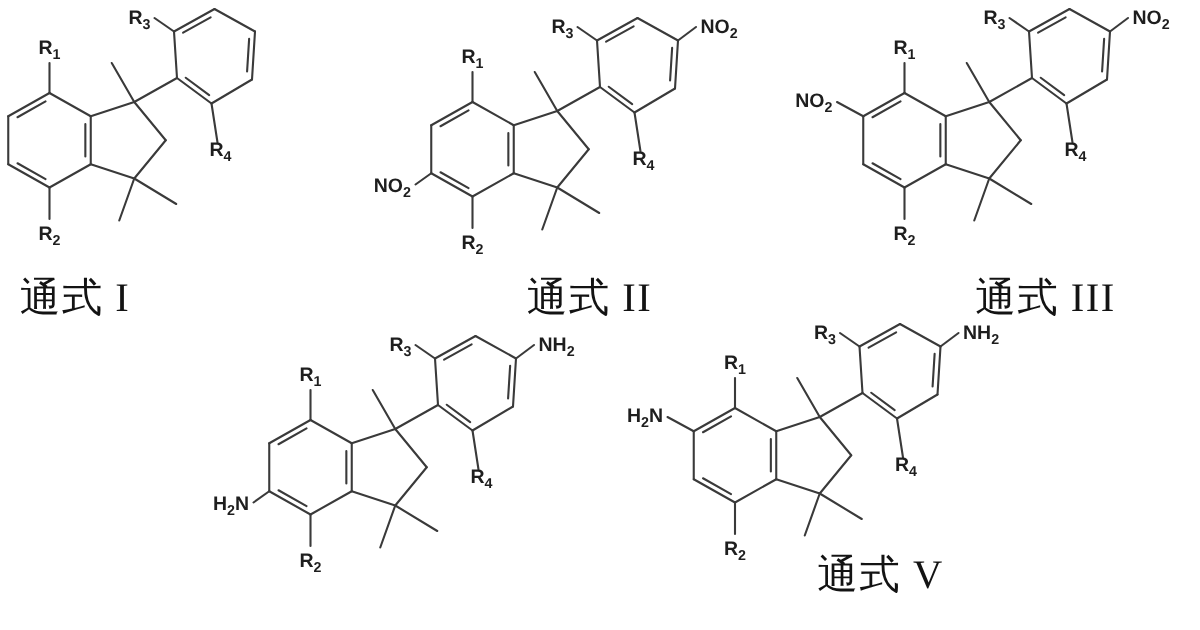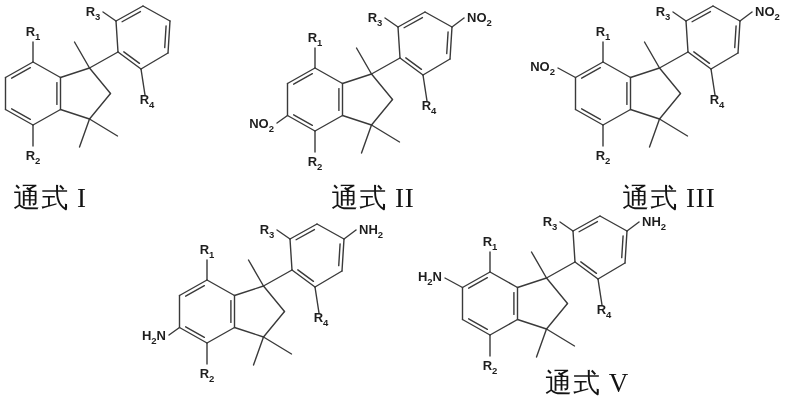--- a/index.html
+++ b/index.html
@@ -227,16 +227,16 @@
         <text x="60" y="-46" text-anchor="middle" class="atom"><tspan>R</tspan><tspan dy="3.5" class="sub">3</tspan></text>
         <text x="114" y="42" text-anchor="middle" class="atom"><tspan>R</tspan><tspan dy="3.5" class="sub">4</tspan></text>
         <line x1="137" y1="-41" x2="149" y2="-50" class="bond"></line>
         <text x="152" y="-46" text-anchor="start" class="atom"><tspan>N</tspan><tspan>H</tspan><tspan dy="3.5" class="sub">2</tspan></text>
         <line x1="-27.5" y1="15.5" x2="-45" y2="6" class="bond"></line>
         <text x="-48" y="9" text-anchor="end" class="atom"><tspan>H</tspan><tspan dy="3.5" class="sub">2</tspan><tspan dy="-3.5">N</tspan></text>
       </g>
     </svg>
 
   <div class="caption" style="left: 50px; top: 183px;">通式 I</div>
-  <div class="caption" style="left: 373px; top: 183px;">通式 II</div>
-  <div class="caption" style="left: 669px; top: 183px; text-align: right;">通式 III</div>
+  <div class="caption" style="left: 393px; top: 183px;">通式 II</div>
+  <div class="caption" style="left: 697px; top: 183px; text-align: right;">通式 III</div>
   <div class="caption" style="left: 587px; top: 368px;">通式 V</div>
 </div>
 
 </body></html>

